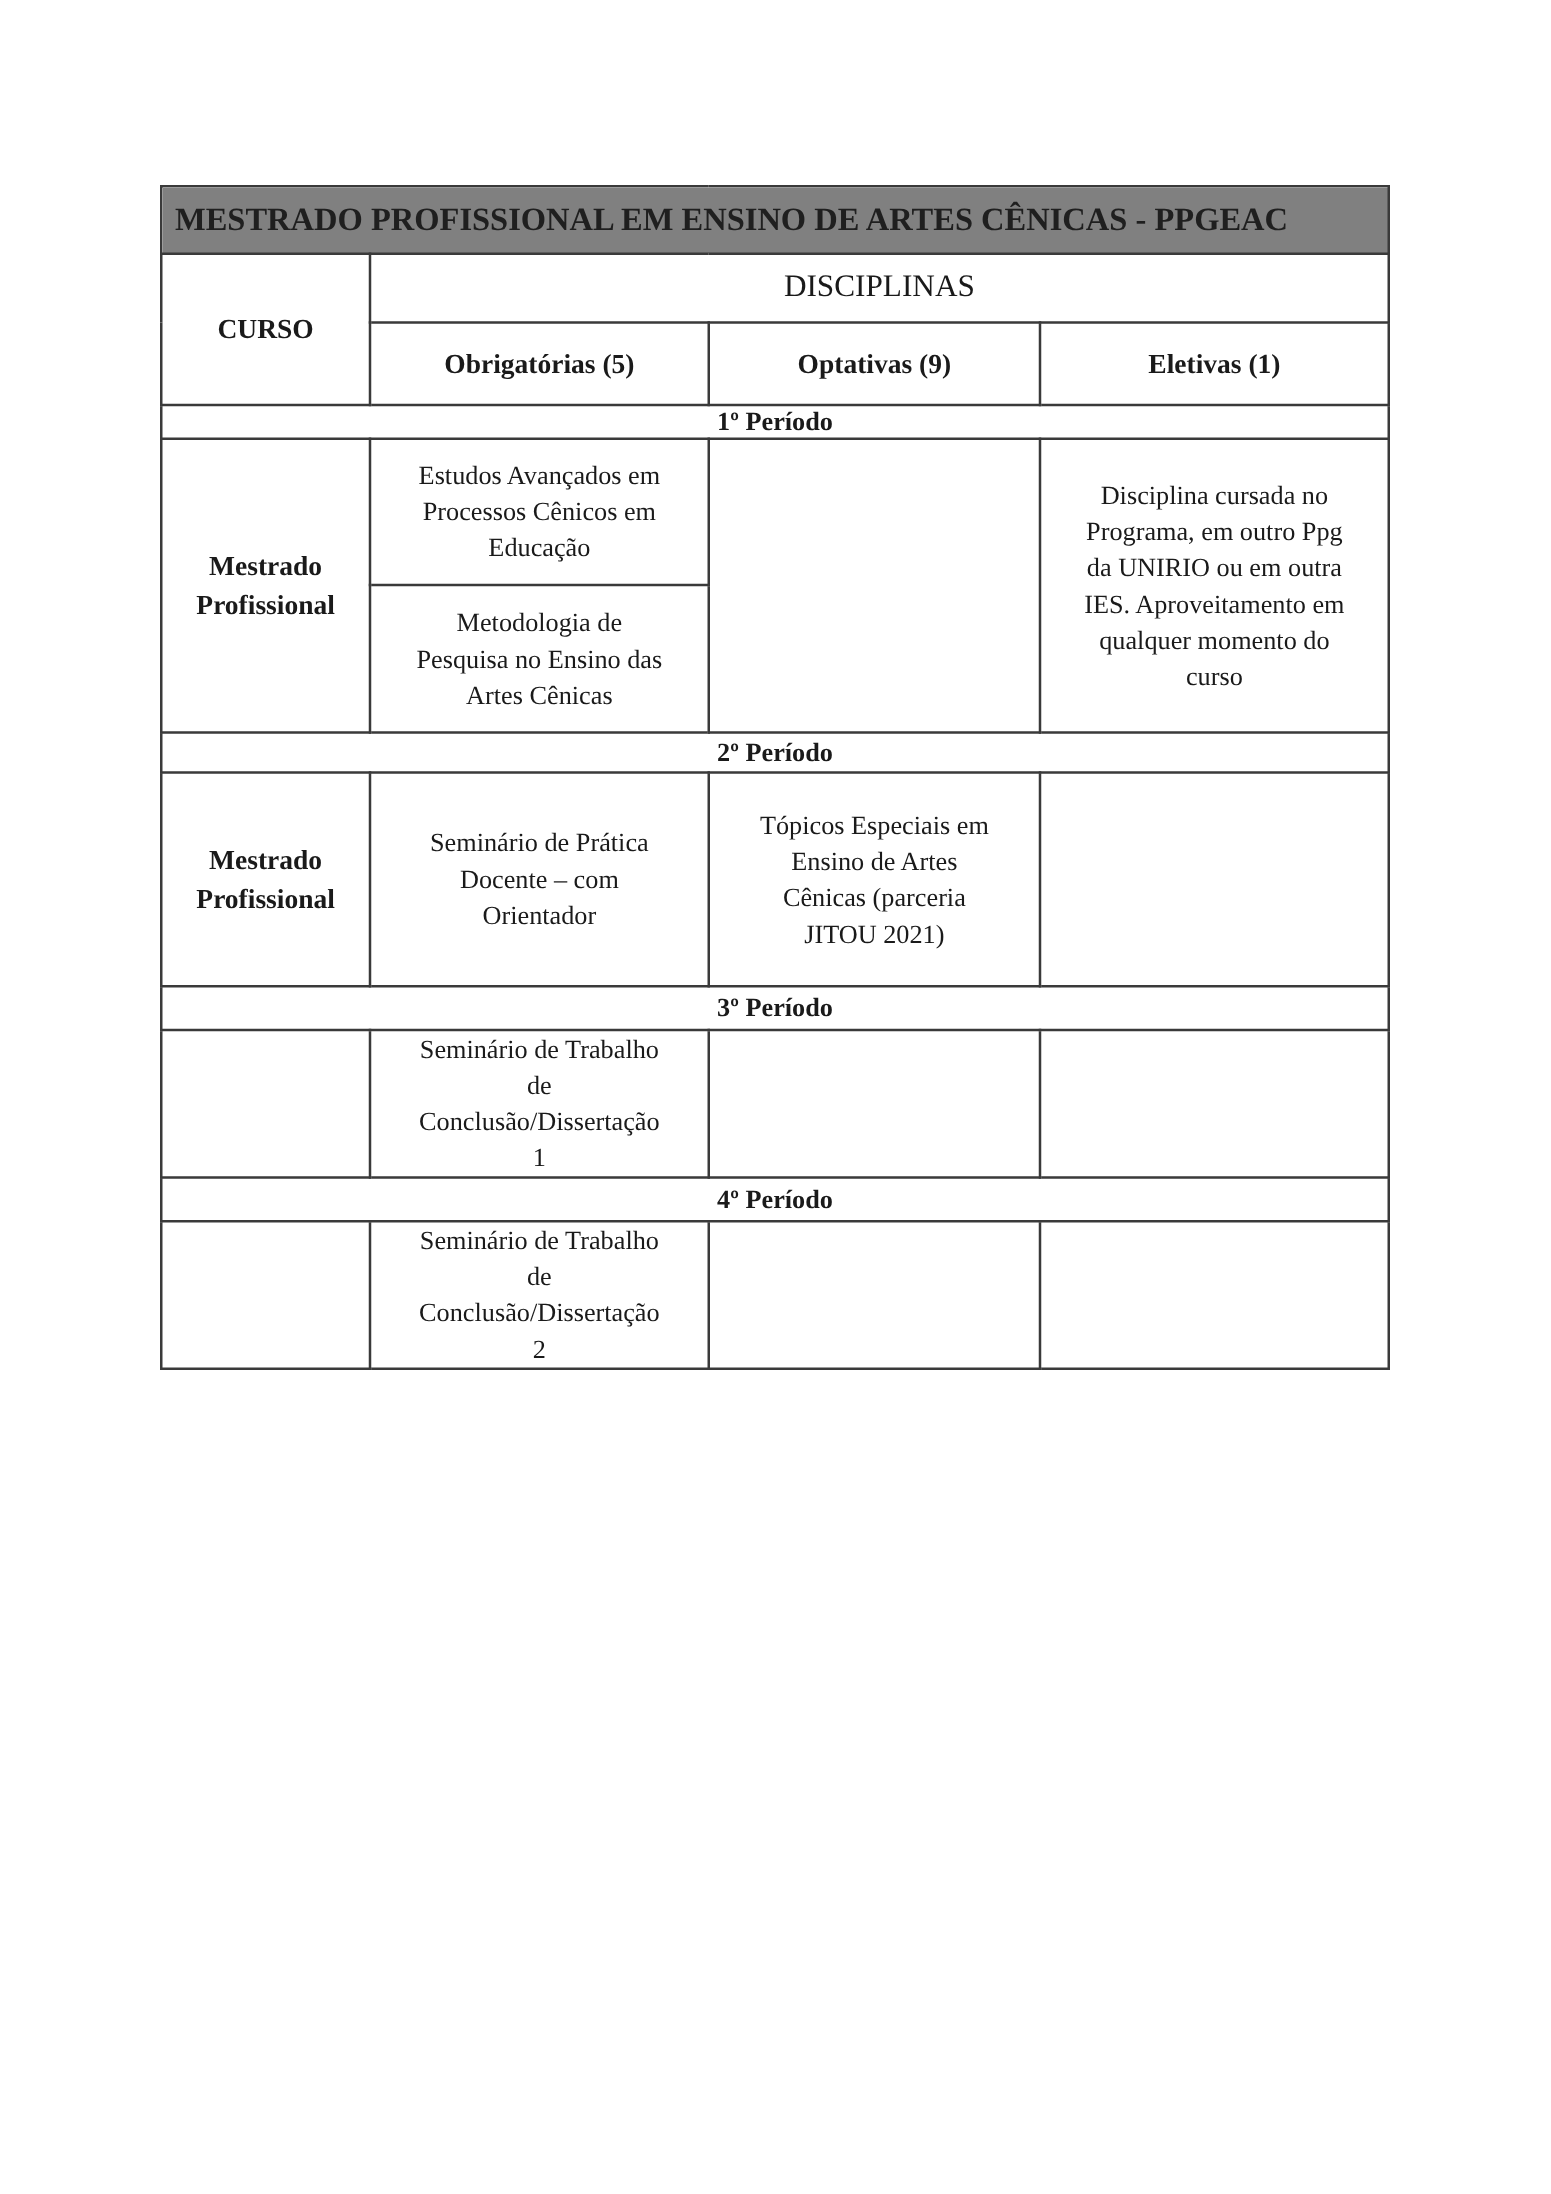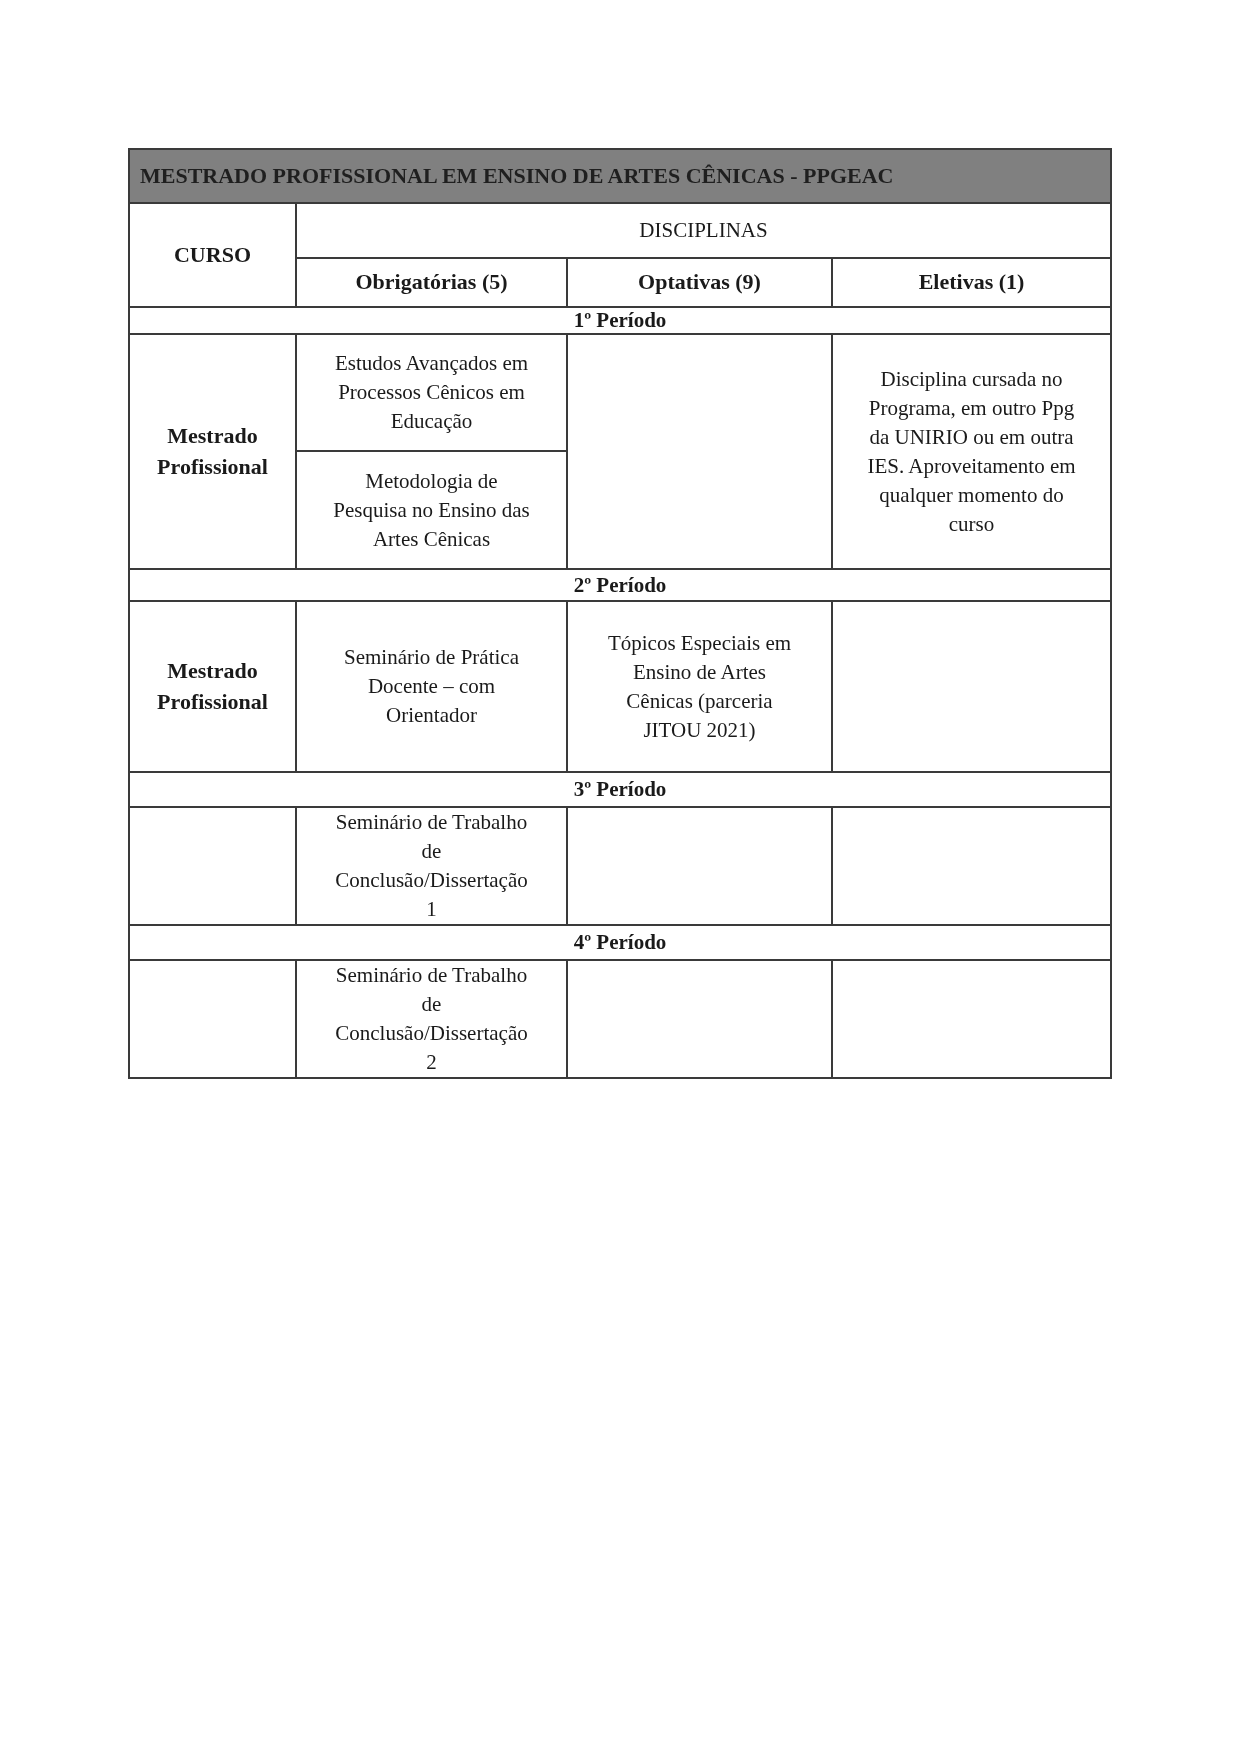--- a/index.html
+++ b/index.html
@@ -36,37 +36,37 @@
     vertical-align: middle;
     font-size: 21px;
     line-height: 1.38;
     white-space: pre-line;
     padding: 0;
     overflow: hidden;
   }
   .title-cell {
     background: var(--header-bg);
     font-weight: bold;
-    font-size: 22px;
+    font-size: 26px;
     text-align: left;
     padding-left: 10px;
     white-space: nowrap;
     color: #1f1f1f;
   }
   .head-cell { font-weight: bold; font-size: 22px; }
   .curso-cell { font-weight: bold; font-size: 22px; }
-  .disc-cell { font-size: 21px; }
+  .disc-cell { font-size: 25px; }
   .period-cell { font-weight: bold; font-size: 21px; line-height: 1.2; }
   .c-obr { padding: 0 22px; border-radius: 20px; }
   .c-opt { padding: 16px 24px; }
   .c-ele { padding: 0 18px; }
   
   .r-title  { height: 54px; }
   .r-disc   { height: 55px; }
-  .r-sub    { height: 49px; }
+  .r-sub    { height: 66px; }
   .r-per1   { height: 18px; }
   .r-big-a  { height: 117px; }
   .r-big-b  { height: 118px; }
   .r-per2   { height: 32px; }
   .r-row2   { height: 171px; }
   .r-per3   { height: 35px; }
   .r-row3   { height: 115px; }
   .r-per4   { height: 35px; }
   .r-row4   { height: 117px; }
 </style>

